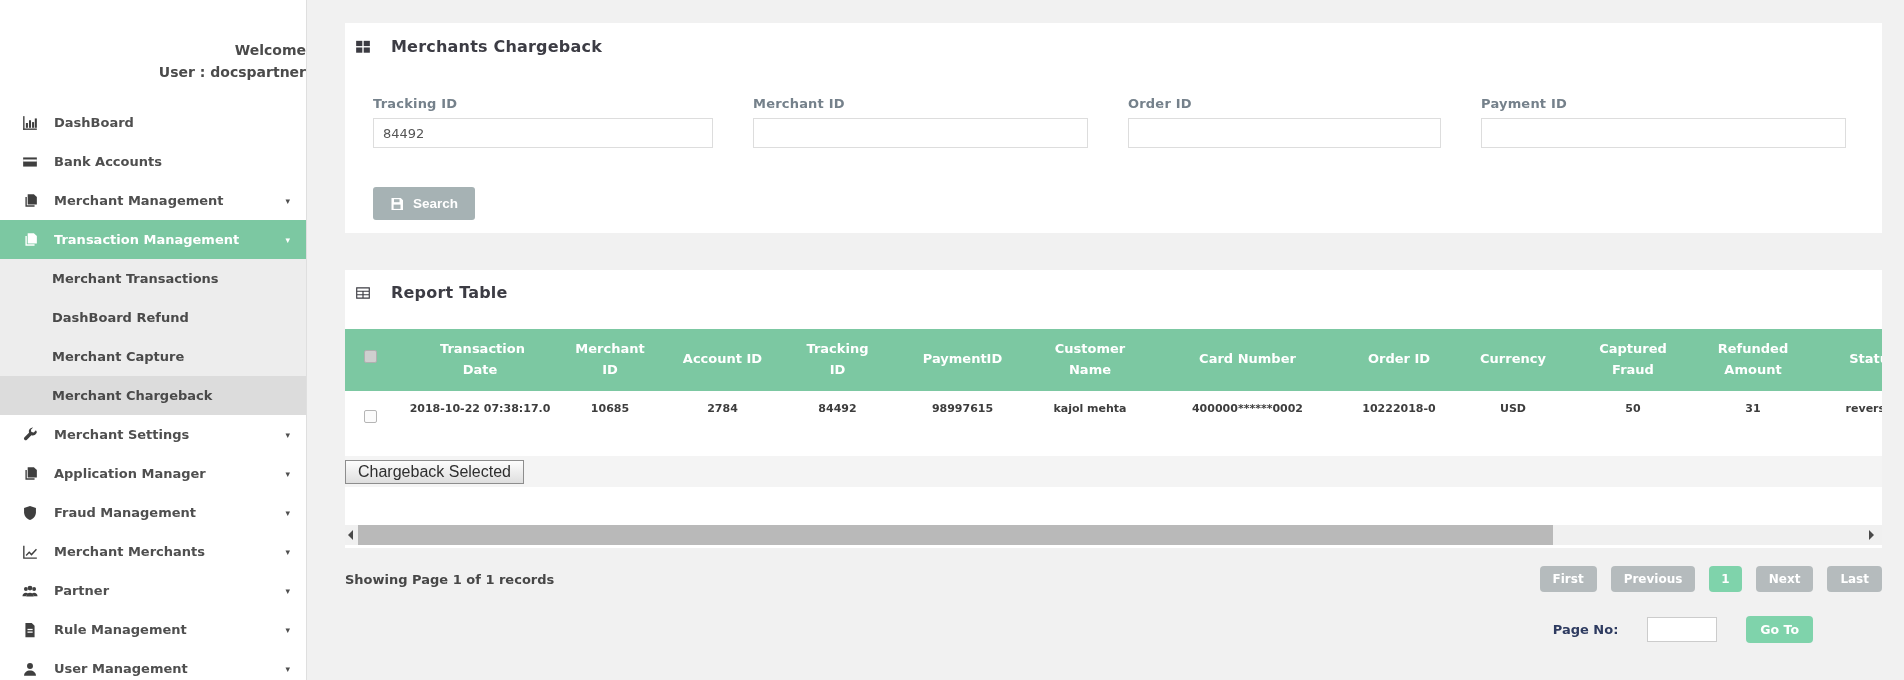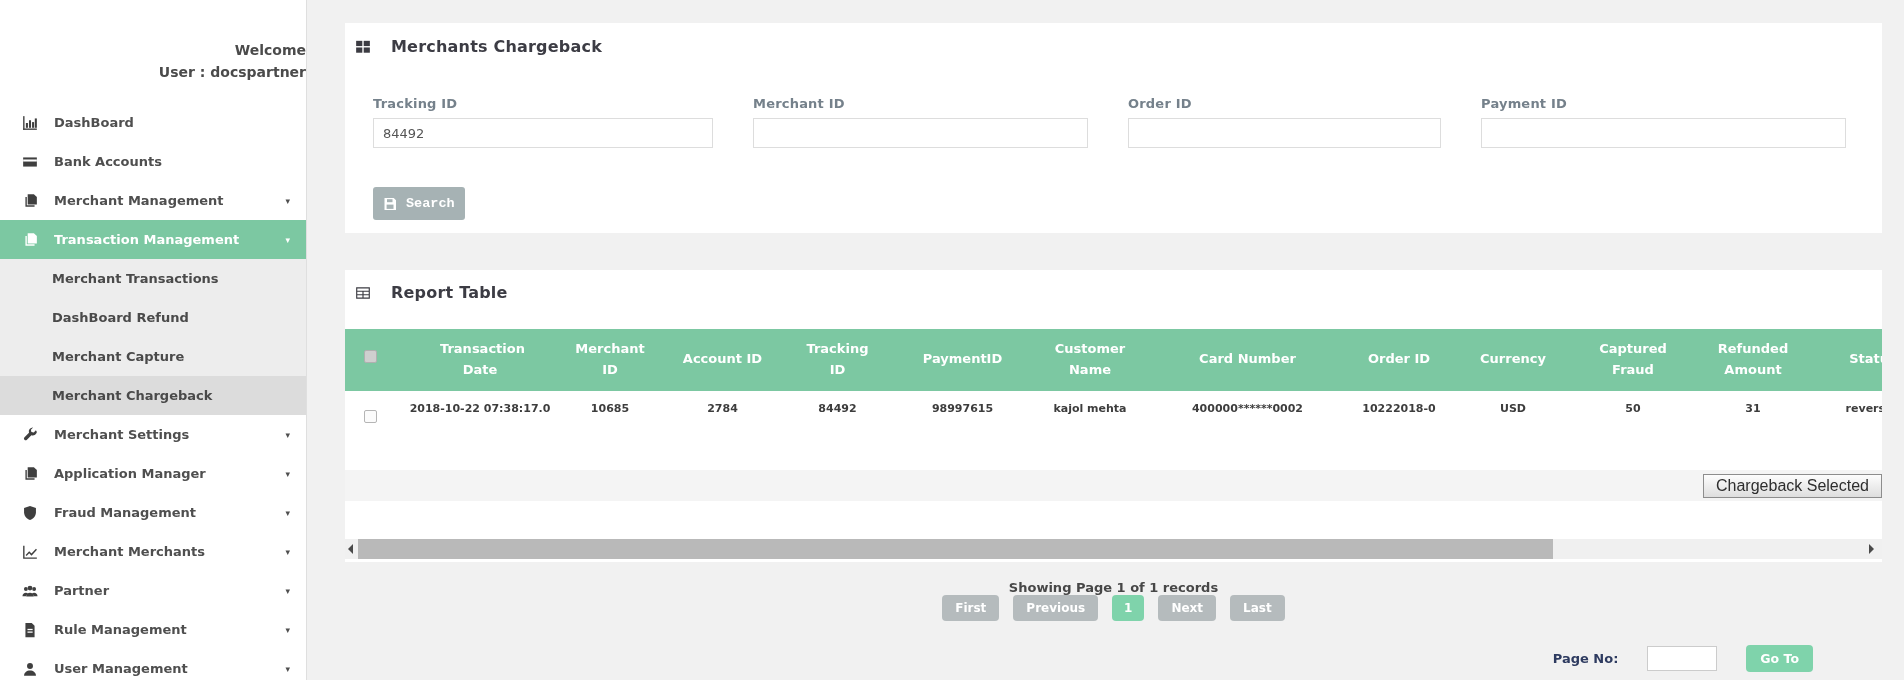--- a/index.html
+++ b/index.html
@@ -43,21 +43,21 @@
     grid-template-columns:340px 335px 313px 365px; column-gap:40px;
   }
   .field-label { font-size:13px; font-weight:bold; color:#75818b; margin-bottom:7px; letter-spacing:.2px; }
   .field input {
     width:100%; height:30px; border:1px solid #ddd; background:#fff;
     font-family:inherit; font-size:13px; color:#555; padding:0 9px; outline:none;
   }
   .search-btn {
     margin:39px 0 0 28px; display:inline-flex; align-items:center; gap:9px;
     background:#a6b2b4; color:#fff; border:none; border-radius:3px;
-    padding:0 10px; height:33px; font-family:Liberation Mono, monospace; font-size:13.5px; font-weight:bold; cursor:pointer;
+    padding:0 17px; height:33px; font-family:Liberation Sans, sans-serif; font-size:13.5px; font-weight:bold; cursor:pointer;
   }
   .search-btn .ic { width:14px; height:14px; }
 
   .card-report { padding-top:13px; padding-bottom:3px; }
   .table-wrap { margin-top:27px; width:1537px; overflow:hidden; }
   table { border-collapse:collapse; table-layout:fixed; width:1578px; }
   thead th {
     background:#7cc8a2; color:#fff; font-size:13px; font-weight:bold;
     padding:10px 6px; text-align:center; vertical-align:middle; height:60px; line-height:1.6;
   }
@@ -65,37 +65,37 @@
   tbody td {
     background:#fff; color:#3d3d3d; font-size:11px; font-weight:700;
     text-align:center; vertical-align:top; padding:9px 6px 30px; line-height:1.6;
   }
   td.cb-cell, th.cb-cell { vertical-align:middle; padding:0 6px; }
   .cb { display:inline-block; width:13px; height:13px; border-radius:2px; }
   .cb-head { background:#cfcfcf; border:1px solid #b0b0b0; }
   .cb-row  { background:#fbfbfb; border:1px solid #b5b5b5; }
 
   .chargeback-row {
-    margin-top:23px; width:1537px; height:31px; background:#f4f4f4;
-    display:flex; align-items:center; justify-content:flex-end;
+    margin-top:9px; width:1537px; height:31px; background:#f4f4f4;
+    display:flex; align-items:center; justify-content:flex-start;
   }
   .native-btn {
     font-family:"Liberation Sans","DejaVu Sans",sans-serif; font-size:16px; color:#2e2e2e;
     background:linear-gradient(#fdfdfd,#dedede); border:1px solid #8d8d8d;
     padding:2px 12px; cursor:pointer;
   }
 
   .hscroll { margin-top:38px; width:1537px; height:20px; background:#f0f0f0; position:relative; }
   .hscroll .thumb { position:absolute; left:13px; top:0; width:1195px; height:20px; background:#b9b9b9; cursor:pointer; }
   .arrow { position:absolute; top:5px; width:0; height:0; border:5px solid transparent; cursor:pointer; }
   .arrow-left  { left:3px;  border-right-color:#4a4a4a; border-left:none; }
   .arrow-right { right:8px; border-left-color:#4a4a4a; border-right:none; }
 
   
-  .footer-row1 { width:1537px; margin-top:18px; display:flex; justify-content:space-between; align-items:center;flex-direction:column; }
+  .footer-row1 { width:1537px; margin-top:18px; display:flex; justify-content:space-between; align-items:center; }
   .showing { font-size:13px; font-weight:bold; color:#474747; }
   .pagination { display:flex; gap:14px; }
   .pg-btn {
     background:#b5bbbd; color:#fff; border:none; border-radius:4px;
     padding:0 13px; height:26px; font-family:inherit; font-size:12px; font-weight:bold; cursor:pointer;
   }
   .pg-current { background:#7fd3ab; padding:0 12px; }
   .footer-row2 { width:1537px; margin-top:24px; display:flex; justify-content:flex-end; align-items:center; gap:29px; padding-right:69px; }
   .pageno-label { font-size:13px; font-weight:bold; color:#2e3b60; }
   .pageno-input { width:70px; height:25px; border:1px solid #ccc; background:#fff; font-family:inherit; font-size:13px; padding:0 6px; color:#444; outline:none; }

